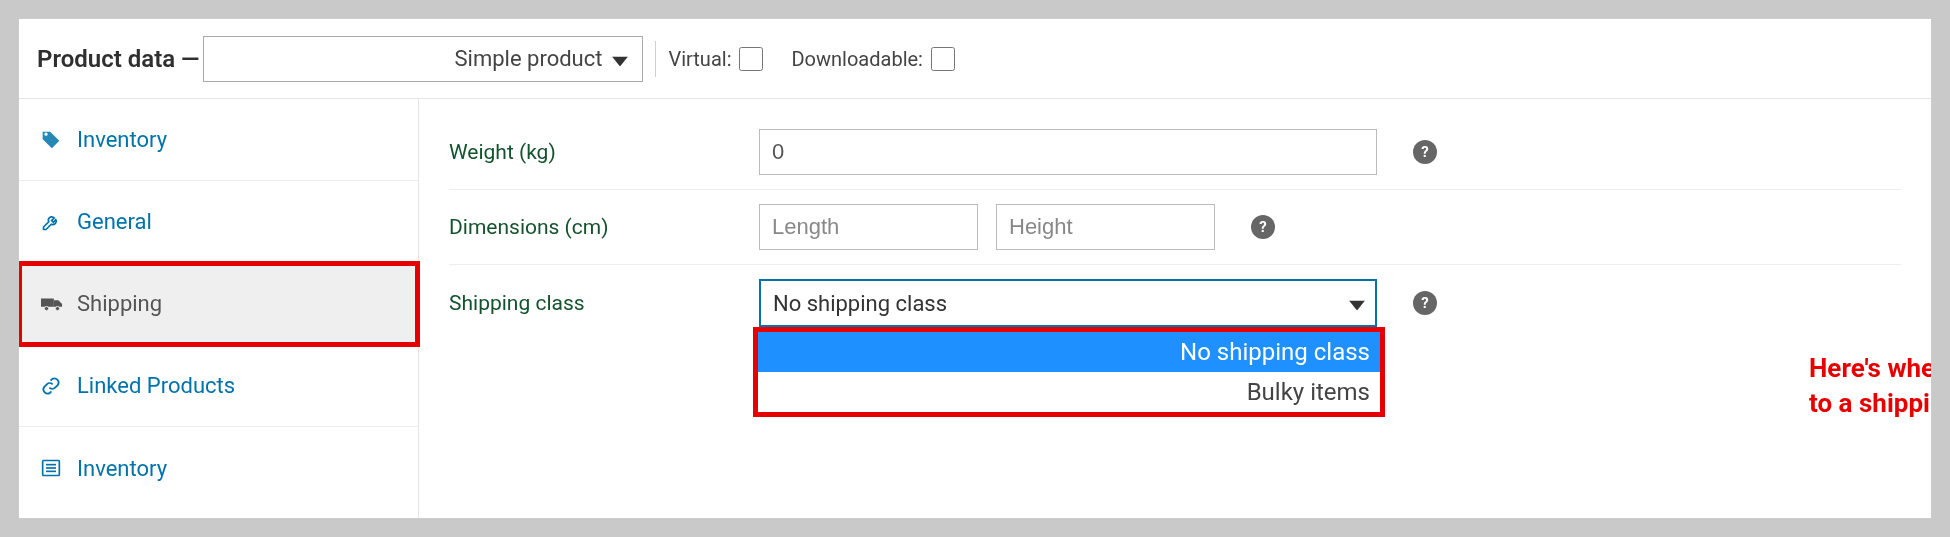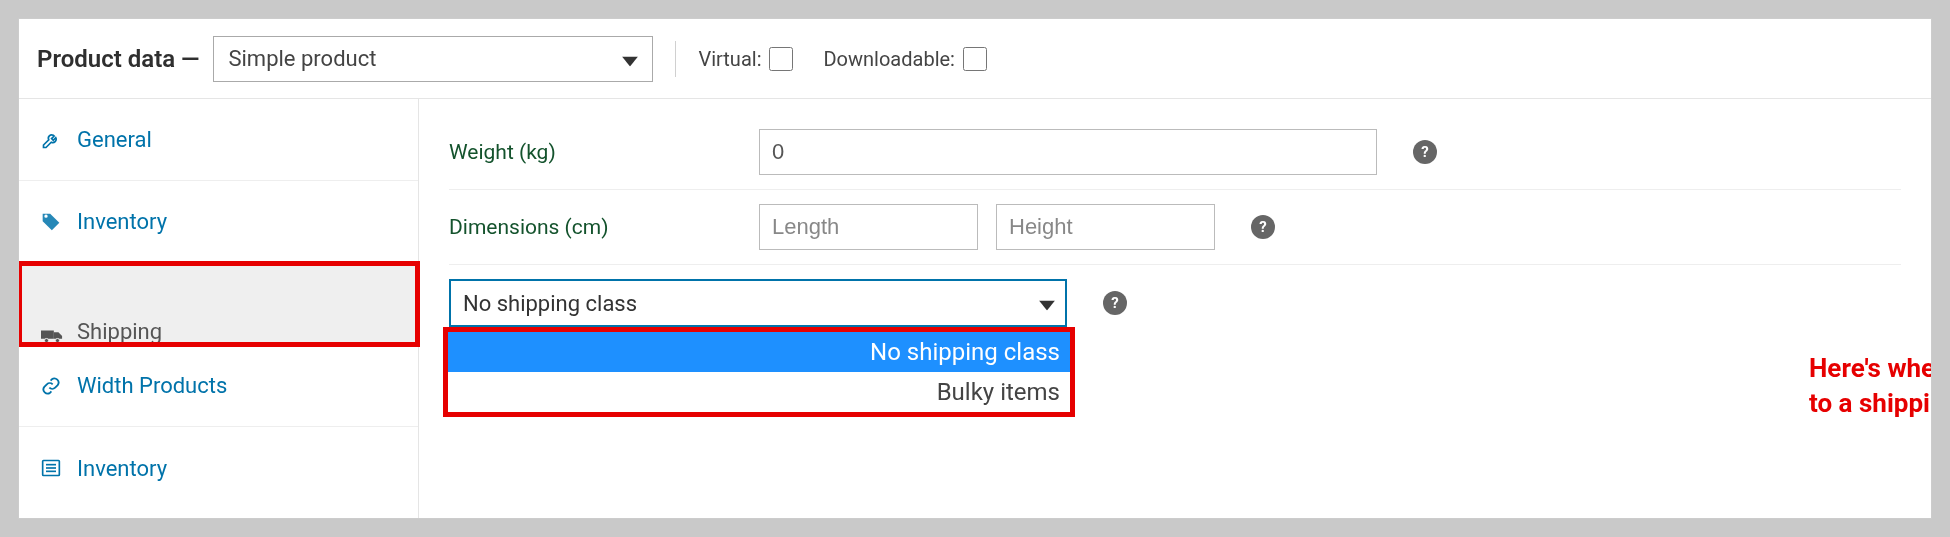--- a/index.html
+++ b/index.html
@@ -16,39 +16,40 @@
     width: 1914px;
     height: 501px;
     overflow: hidden;
     position: relative;
   }
   .panel-header {
     display: flex;
     align-items: center;
     padding: 12px 18px;
     border-bottom: 1px solid #e5e5e5;
-    gap: 14px;
+    gap: 4px;
     height: 80px;
   }
   .header-title {
     font-weight: 600;
     font-size: 24px;
     color: #2f2f2f;
   }
   .product-type-select {
     font-size: 22px;
     padding: 6px 40px 6px 14px;
     border: 1px solid #aaa;
     background: #fff;
     position: relative;
     width: 440px;
     height: 46px;
     display: flex;
     align-items: center;
     cursor: pointer;
+    justify-content: flex-end;
   }
   .select-caret {
     position: absolute;
     right: 14px;
     top: 50%;
     transform: translateY(-50%);
     pointer-events: none;
   }
   .vdivider {
     width: 1px;
@@ -89,21 +90,20 @@
     cursor: pointer;
     font-size: 22px;
   }
   .side-item.active {
     background: #efefef;
     color: #555;
   }
   .side-item.active.highlight {
     outline: 5px solid #e60000;
     outline-offset: -3px;
-    align-items: flex-end;
   }
   .side-item .icon { width: 22px; display:inline-flex; color: inherit; }
   .side-item.active .icon { color:#555; }
 
   .content {
     flex: 1;
     padding: 24px 30px;
     position: relative;
   }
   .form-row {
@@ -209,64 +209,64 @@
         <svg width="16" height="10" viewBox="0 0 16 10">
             <polygon points="0,0 16,0 8,10" fill="#333"></polygon>
           </svg>
       </span>
     </div>
     <div class="vdivider"></div>
     <label class="checkbox-wrap">
       <span>Virtual:</span>
       <input type="checkbox" style="">
     </label>
-    <label class="checkbox-wrap" style="margin-left:16px;">
+    <label class="checkbox-wrap" style="margin-left:24px;">
       <span>Downloadable:</span>
       <input type="checkbox" style="">
     </label>
   </div>
 
   <div class="panel-body">
 
     <div class="sidebar">
       <div class="side-item">
         <span class="icon">
+          <svg width="20" height="20" viewBox="0 0 24 24" fill="#0073aa">
+              <path d="M2 2h9l11 11-9 9L2 11V2zm4 5a2 2 0 1 0 0-4 2 2 0 0 0 0 4z" fill="#0073aa" opacity="0.85"></path>
+            </svg>
+        </span>
+        <span>Inventory</span>
+      </div>
+      <div class="side-item">
+        <span class="icon">
           <svg width="20" height="20" viewBox="0 0 24 24" fill="none" stroke="#0073aa" stroke-width="2">
               <path d="M14.7 6.3a4 4 0 0 0-5.4 5.4L3 18v3h3l6.3-6.3a4 4 0 0 0 5.4-5.4l-3 3-2-2 3-3z"></path>
             </svg>
         </span>
         <span>General</span>
-      </div>
-      <div class="side-item">
-        <span class="icon">
-          <svg width="20" height="20" viewBox="0 0 24 24" fill="#0073aa">
-              <path d="M2 2h9l11 11-9 9L2 11V2zm4 5a2 2 0 1 0 0-4 2 2 0 0 0 0 4z" fill="#0073aa" opacity="0.85"></path>
-            </svg>
-        </span>
-        <span>Inventory</span>
       </div>
       <div class="side-item active highlight">
         <span class="icon">
           <svg width="22" height="16" viewBox="0 0 24 16" fill="#555">
               <rect x="0" y="2" width="14" height="9"></rect>
               <path d="M14 4h5l4 4v3h-9z"></path>
               <circle cx="6" cy="13" r="2.3" fill="#555" stroke="#efefef" stroke-width="1"></circle>
               <circle cx="18" cy="13" r="2.3" fill="#555" stroke="#efefef" stroke-width="1"></circle>
             </svg>
         </span>
         <span>Shipping</span>
       </div>
       <div class="side-item">
         <span class="icon">
           <svg width="20" height="20" viewBox="0 0 24 24" fill="none" stroke="#0073aa" stroke-width="2.2">
               <path d="M10 14a5 5 0 0 0 7 0l3-3a5 5 0 0 0-7-7l-1.5 1.5"></path>
               <path d="M14 10a5 5 0 0 0-7 0l-3 3a5 5 0 0 0 7 7l1.5-1.5"></path>
             </svg>
         </span>
-        <span>Width Products</span>
+        <span>Linked Products</span>
       </div>
       <div class="side-item" style="border-bottom:none;">
         <span class="icon">
           <svg width="20" height="20" viewBox="0 0 24 24" fill="#0073aa">
               <rect x="2" y="3" width="20" height="18" rx="1" fill="none" stroke="#0073aa" stroke-width="2"></rect>
               <line x1="6" y1="8" x2="18" y2="8" stroke="#0073aa" stroke-width="2"></line>
               <line x1="6" y1="12" x2="18" y2="12" stroke="#0073aa" stroke-width="2"></line>
               <line x1="6" y1="16" x2="18" y2="16" stroke="#0073aa" stroke-width="2"></line>
             </svg>
         </span>
@@ -287,20 +287,21 @@
       <div class="form-row">
         <div class="form-label">Dimensions (cm)</div>
         <div class="field-area">
           <input class="text-input dim" placeholder="Length" style="">
           <input class="text-input dim" placeholder="Height" style="">
           <span class="help-icon">?</span>
         </div>
       </div>
 
       <div class="form-row" style="border-bottom:none;">
+        <div class="form-label">Shipping class</div>
         <div class="field-area">
           <div class="ship-select">
             <div class="selected">
               <span>No shipping class</span>
               <span class="select-caret">
                 <svg width="16" height="10" viewBox="0 0 16 10">
                     <polygon points="0,0 16,0 8,10" fill="#333"></polygon>
                   </svg>
               </span>
             </div>

